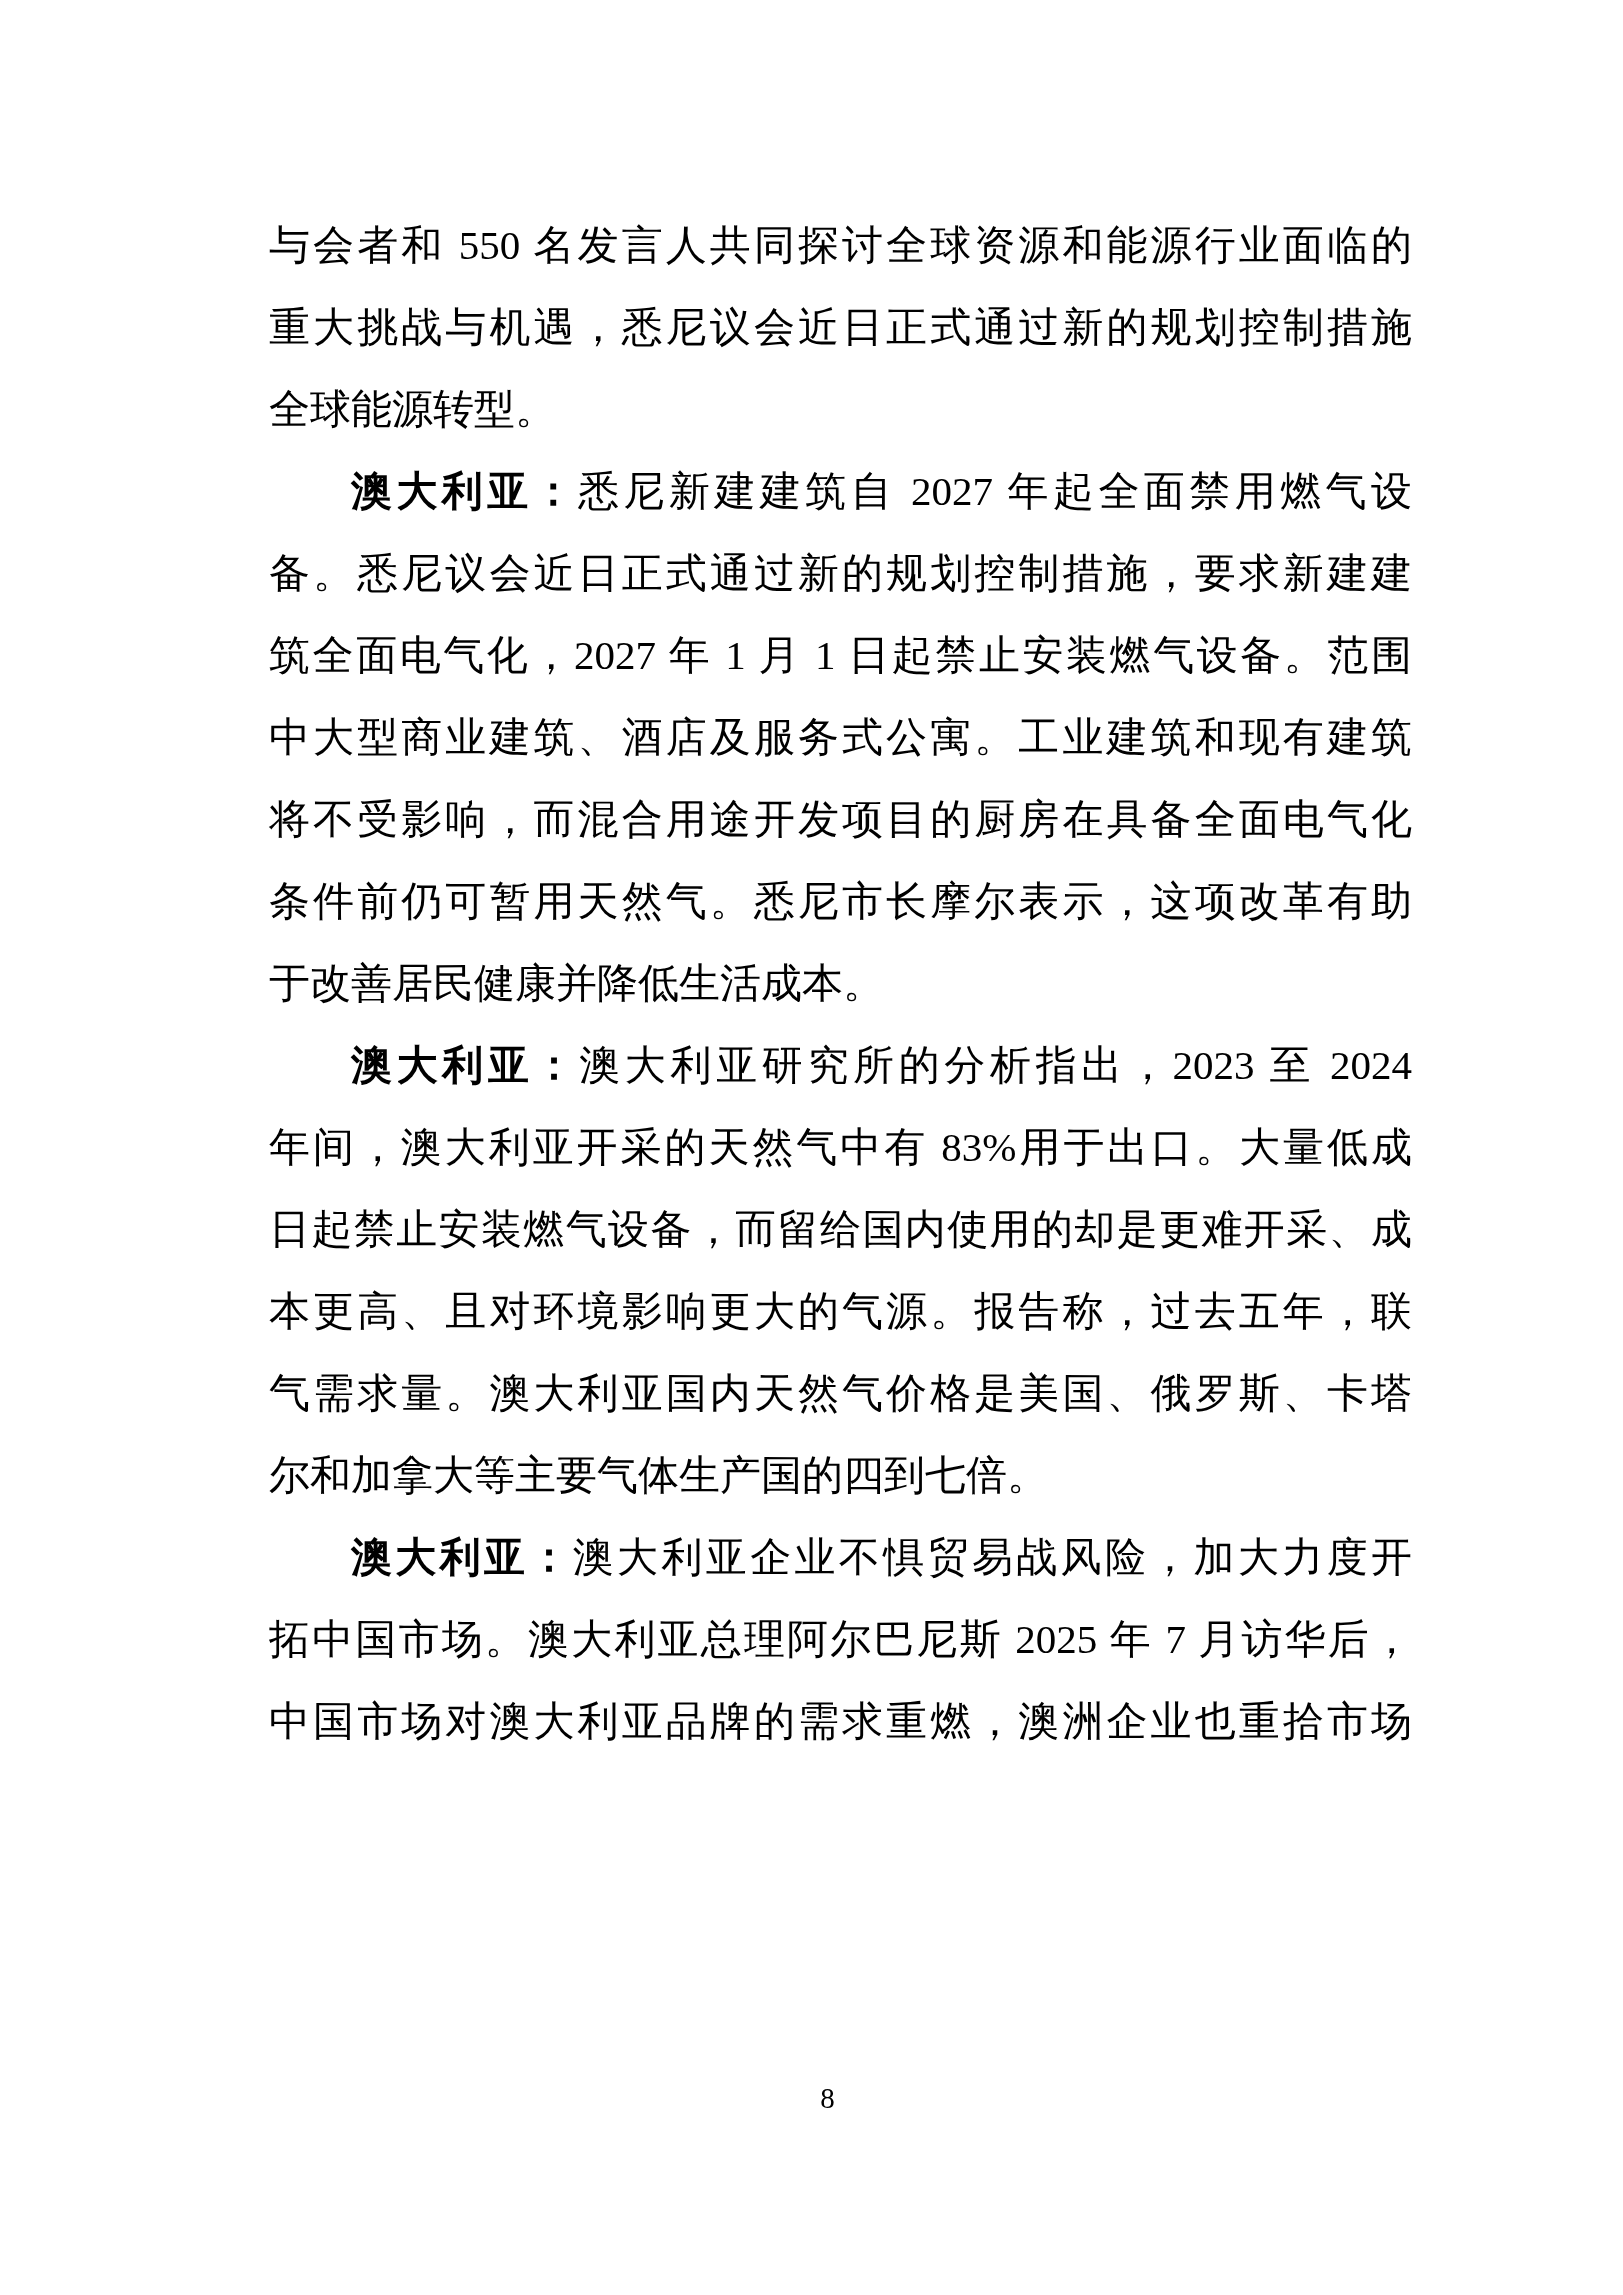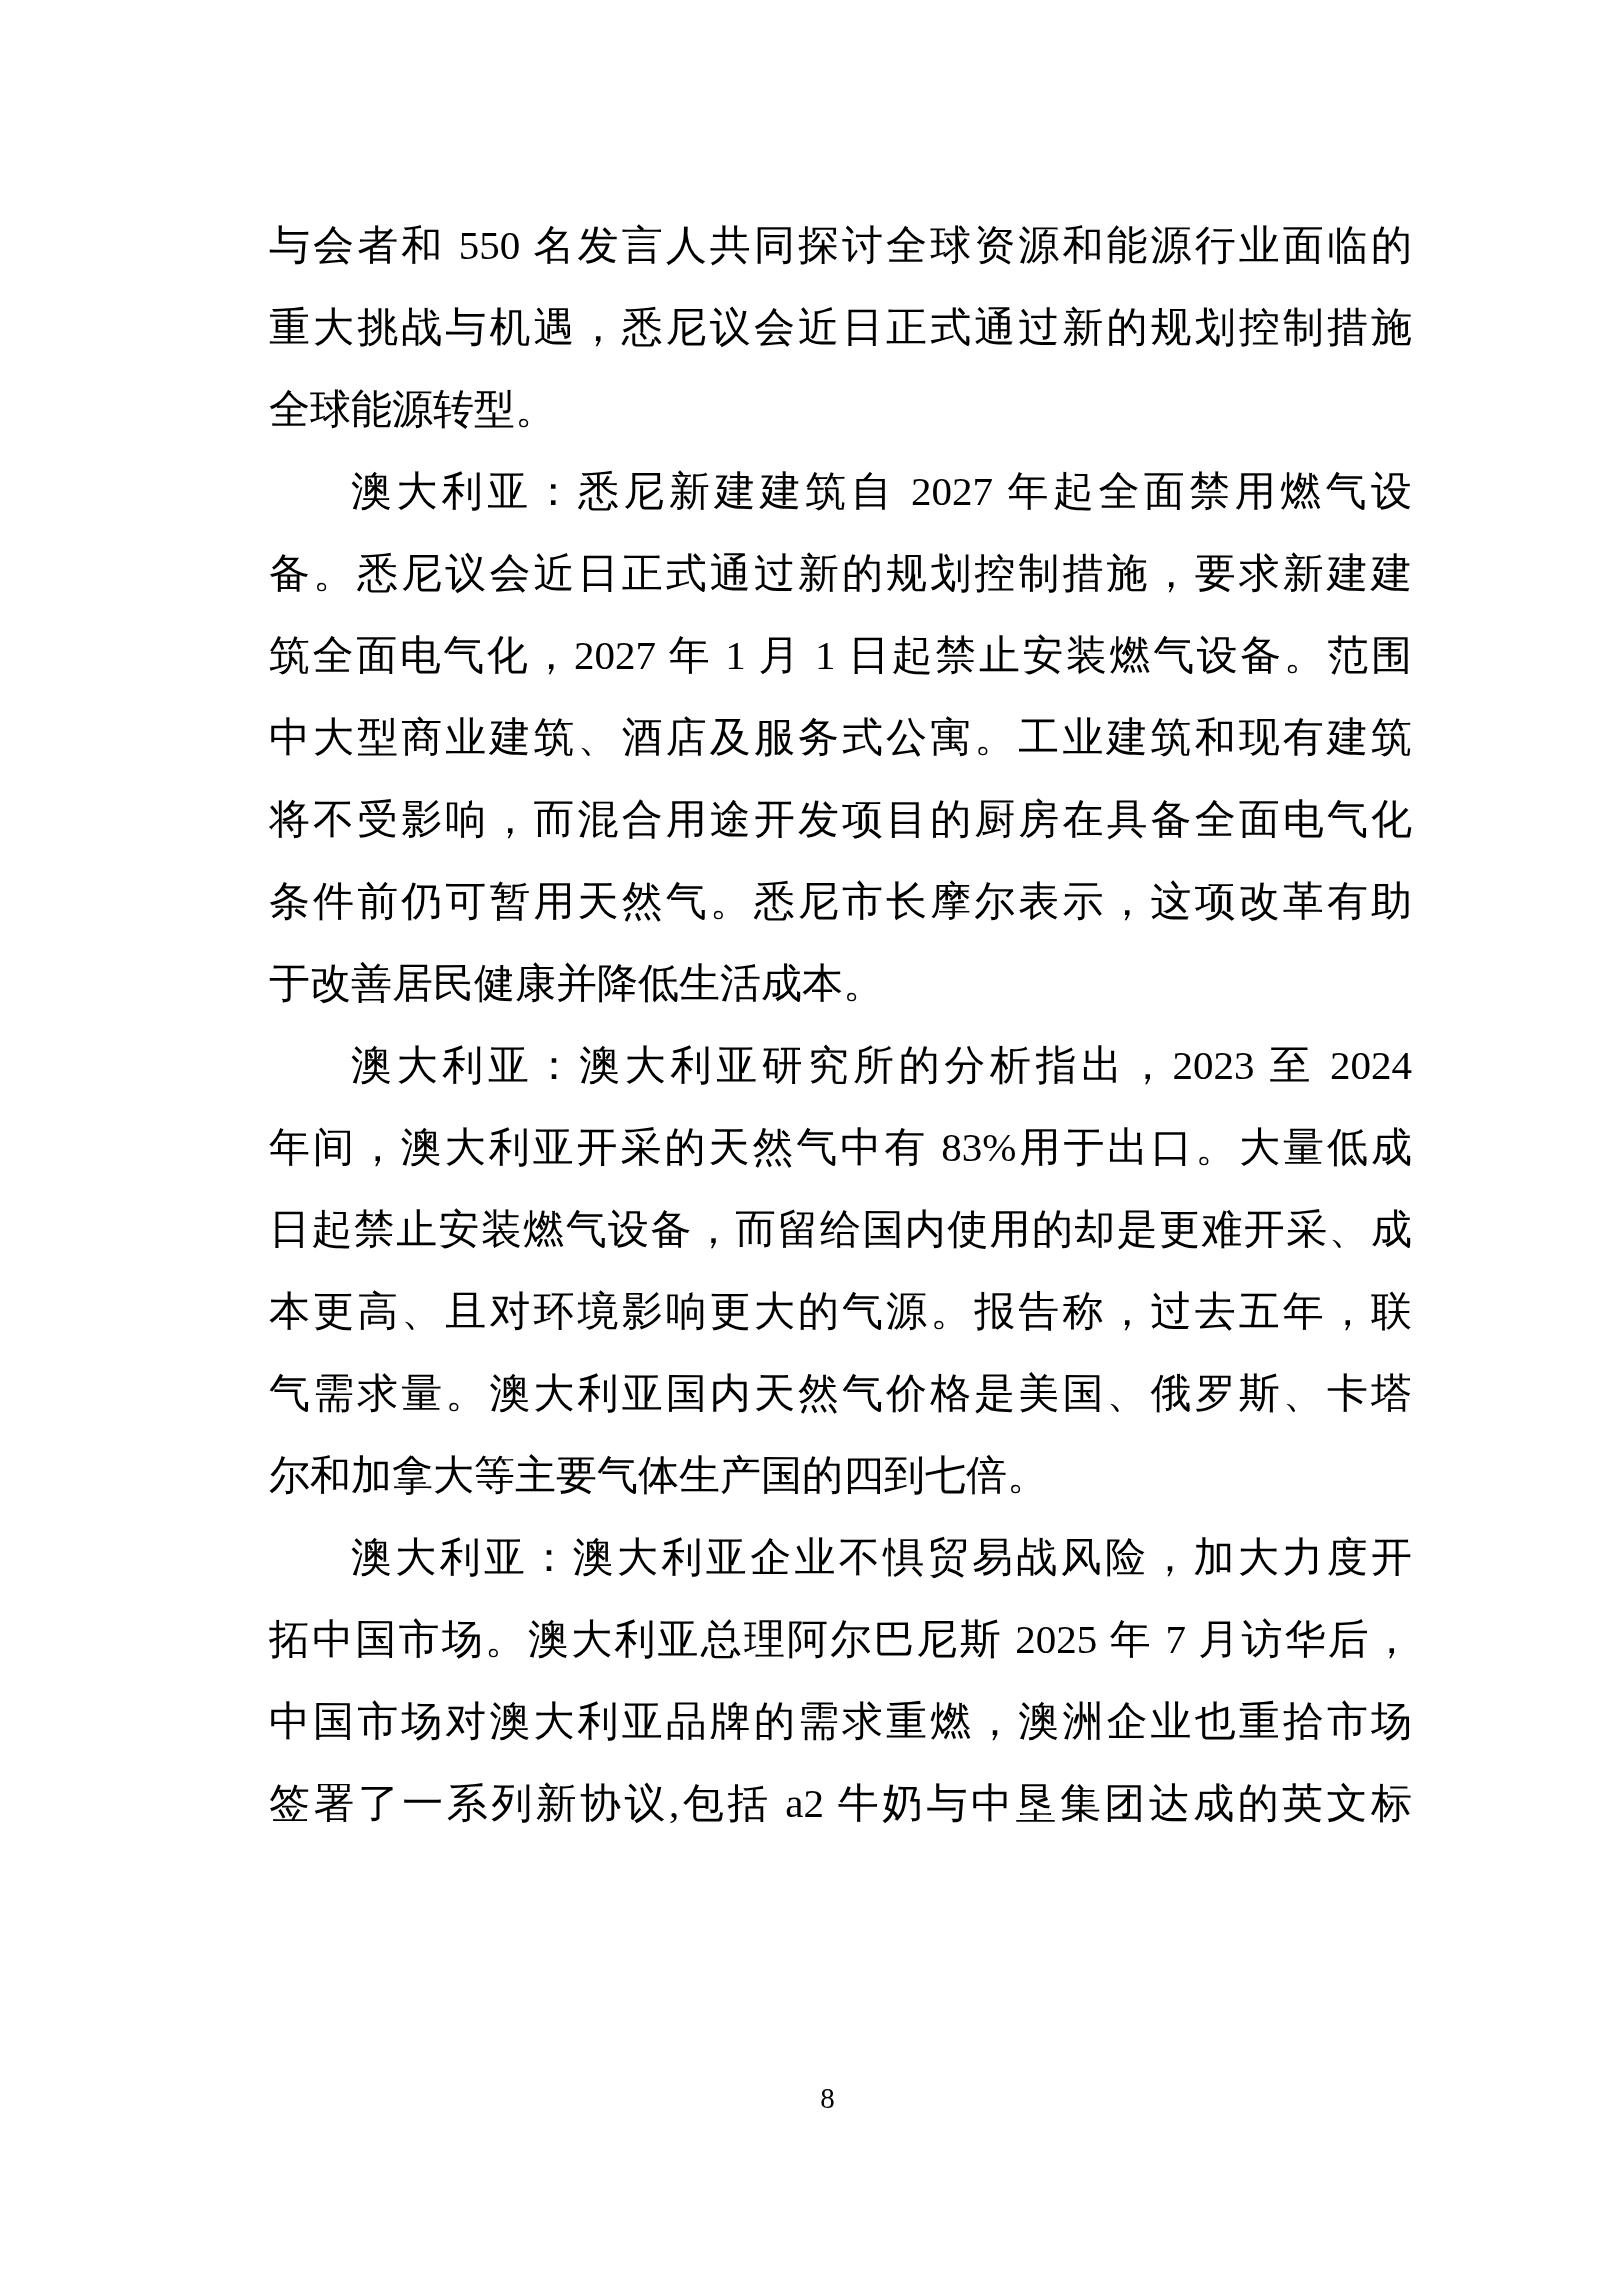--- a/index.html
+++ b/index.html
@@ -41,21 +41,21 @@
     text-align-last: justify;
     overflow: visible;
   }
   .line.short {
     text-align-last: left;
   }
   .line.indent {
     text-indent: 2em;
   }
   .line b {
-    font-weight: normal;
+    font-weight: bold;
   }
   .page-number {
     position: absolute;
     left: 0;
     top: 2081px;
     width: 1623px;
     text-align: center;
     font-size: 29px;
     line-height: 34px;
     color: #000000;
@@ -85,18 +85,17 @@
         <div class="line">年间，澳大利亚开采的天然气中有 83%用于出口。大量低成</div>
         <div class="line">日起禁止安装燃气设备，而留给国内使用的却是更难开采、成</div>
         <div class="line">本更高、且对环境影响更大的气源。报告称，过去五年，联</div>
         <div class="line">气需求量。澳大利亚国内天然气价格是美国、俄罗斯、卡塔</div>
         <div class="line short">尔和加拿大等主要气体生产国的四到七倍。</div>
       </div>
       <div class="paragraph">
         <div class="line indent"><b>澳大利亚：</b>澳大利亚企业不惧贸易战风险，加大力度开</div>
         <div class="line">拓中国市场。澳大利亚总理阿尔巴尼斯 2025 年 7 月访华后，</div>
         <div class="line">中国市场对澳大利亚品牌的需求重燃，澳洲企业也重拾市场</div>
-        <div class="line">签署了一系列新协议,包括 a2 牛奶与中垦集团达成的英文标</div>
       </div>
     </div>
   <div class="page-number">8</div>
 </div>
 
 
 </body></html>

